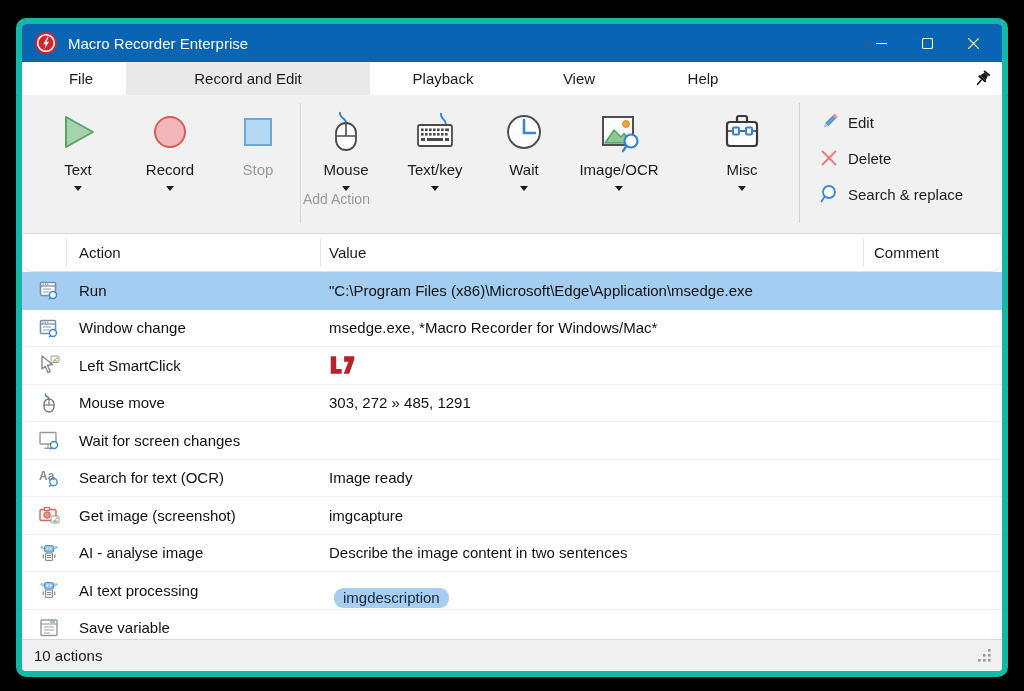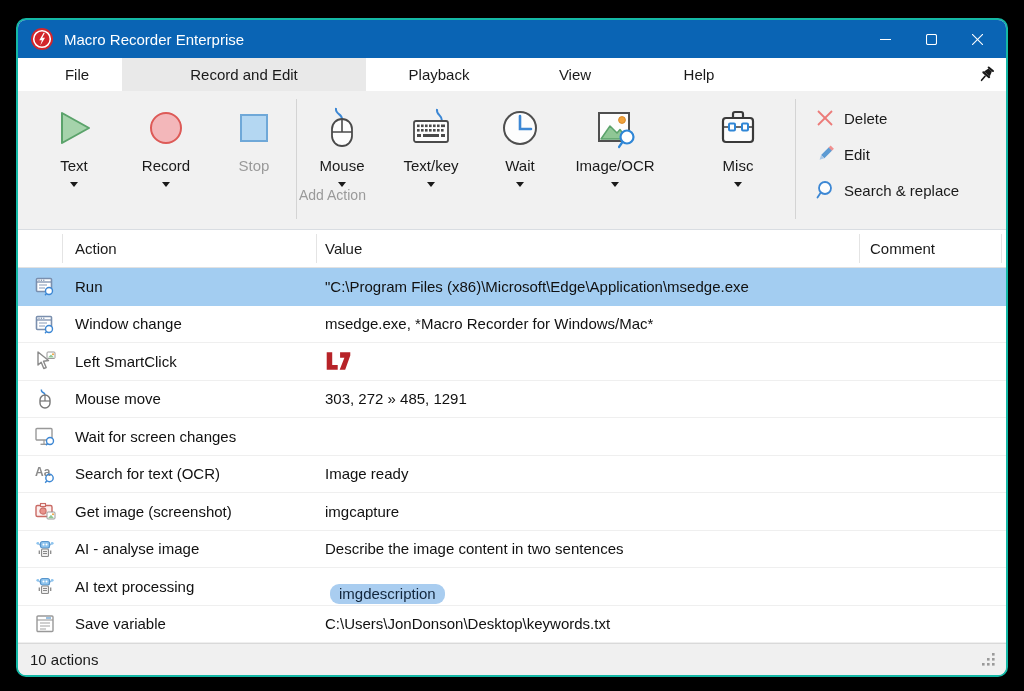--- a/index.html
+++ b/index.html
@@ -1,21 +1,21 @@
 <!DOCTYPE html>
 <html><head>
 <meta charset="utf-8">
 <style>
   * { margin:0; padding:0; box-sizing:border-box; }
   html,body { width:1024px; height:691px; background:#000; overflow:hidden;
               font-family:"Liberation Sans", sans-serif; }
   .stage { position:relative; width:1024px; height:691px; background:#000; }
 
   .window { position:absolute; left:16px; top:18px; width:992px; height:659px;
-            border:2px solid #14b8a6; border-radius:10px; background:#fff;
+            border:6px solid #14b8a6; border-radius:10px; background:#fff;
             overflow:hidden; display:flex; flex-direction:column; }
 
   
   .titlebar { height:38px; background:#0a64b4; display:flex; align-items:center; flex:0 0 auto; }
   .app-icon { margin-left:12px; width:24px; height:24px; flex:0 0 auto; }
   .title-text { color:#fff; font-size:15px; margin-left:10px; }
   .tb-spacer { flex:1; }
   .tb-btn { width:46px; height:38px; display:flex; align-items:center; justify-content:center; cursor:default; }
 
   
@@ -45,21 +45,21 @@
   .w-play{width:88px}.w-record{width:96px}.w-stop{width:80px}
   .w-mouse{width:86px}.w-textkey{width:92px}.w-wait{width:86px}.w-imageocr{width:104px}
   .w-misc{width:110px; margin-left:16px}
   .group3 { display:flex; flex-direction:column; margin-left:16px; margin-top:14px; }
   .small-btn { display:flex; align-items:center; height:26px; margin-bottom:10px; cursor:default; }
   .small-btn .si { width:22px; height:22px; display:flex; align-items:center; justify-content:center; }
   .small-btn .sl { font-size:15px; color:#1a1a1a; margin-left:8px; white-space:nowrap; }
 
   
   .table-area { flex:1; background:#fff; display:flex; flex-direction:column; overflow:hidden; }
-  .thead { height:38px; position:relative; border-bottom:1px solid #e2e2e2; flex:0 0 auto; }
+  .thead { height:38px; position:relative; border-bottom:1px solid #e2e2e2; flex:0 0 auto;border-radius:12px; }
   .th { position:absolute; top:0; height:100%; display:flex; align-items:center;
         font-size:15px; color:#1a1a1a; }
   .th-action { left:57px; } .th-value { left:307px; } .th-comment { left:852px; }
   .vline { position:absolute; top:4px; bottom:4px; width:1px; background:#e4e4e4; }
   .tbody { flex:1; }
   .trow { height:37.5px; display:flex; align-items:center; border-bottom:1px solid #efefef;
           position:relative; background:#fff; cursor:default; }
   .trow.selected { background:#a3cdf1; border-bottom-color:#a3cdf1; }
   .cell-icon { width:44px; display:flex; align-items:center; justify-content:flex-end; padding-right:6px; flex:0 0 auto; }
   .cell-action { width:254px; padding-left:13px; font-size:15px; color:#111; flex:0 0 auto;
@@ -248,38 +248,38 @@
         </div>
 
         <div class="group-label">Add Action</div>
       </div>
 
       <div class="rib-sep"></div>
 
       <div class="group3">
         <div class="small-btn">
           <span class="si">
-            <svg width="18" height="18" viewBox="0 0 18 18">
-              <line x1="2" y1="2" x2="16" y2="16" stroke="#ec7a78" stroke-width="1.8"></line>
-              <line x1="16" y1="2" x2="2" y2="16" stroke="#ec7a78" stroke-width="1.8"></line>
-            </svg>
-          </span>
-          <span class="sl">Delete</span>
-        </div>
-        <div class="small-btn">
-          <span class="si">
             <svg width="20" height="20" viewBox="0 0 20 20">
               <g transform="rotate(45 10 10)">
                 <rect x="8" y="2.5" width="4.6" height="11" fill="#5d9bd3"></rect>
                 <rect x="8" y="0" width="4.6" height="2.8" fill="#f0908f"></rect>
                 <polygon points="8,13.5 12.6,13.5 10.3,18" fill="#a9c8e8"></polygon>
               </g>
             </svg>
           </span>
           <span class="sl">Edit</span>
+        </div>
+        <div class="small-btn">
+          <span class="si">
+            <svg width="18" height="18" viewBox="0 0 18 18">
+              <line x1="2" y1="2" x2="16" y2="16" stroke="#ec7a78" stroke-width="1.8"></line>
+              <line x1="16" y1="2" x2="2" y2="16" stroke="#ec7a78" stroke-width="1.8"></line>
+            </svg>
+          </span>
+          <span class="sl">Delete</span>
         </div>
         <div class="small-btn">
           <span class="si">
             <svg width="20" height="20" viewBox="0 0 20 20">
               <circle cx="10" cy="8" r="6" fill="#fdfdfd" stroke="#3c87d4" stroke-width="1.8"></circle>
               <line x1="5.8" y1="12.6" x2="2.5" y2="17.5" stroke="#3c87d4" stroke-width="1.8" stroke-linecap="round"></line>
             </svg>
           </span>
           <span class="sl">Search &amp; replace</span>
         </div>
@@ -462,23 +462,20 @@
               <svg width="22" height="22" viewBox="0 0 22 22">
                 <rect x="3" y="3" width="16" height="15.5" rx="1" fill="#fff" stroke="#999" stroke-width="1.4"></rect>
                 <line x1="3" y1="7" x2="19" y2="7" stroke="#999" stroke-width="1.1"></line>
                 <line x1="12" y1="5" x2="17" y2="5" stroke="#5795cc" stroke-width="1.2"></line>
                 <line x1="6" y1="10" x2="16" y2="10" stroke="#aaa" stroke-width="1.1"></line>
                 <line x1="6" y1="13" x2="16" y2="13" stroke="#aaa" stroke-width="1.1"></line>
                 <line x1="6" y1="16" x2="12" y2="16" stroke="#aaa" stroke-width="1.1"></line>
               </svg>
             </div>
     <div class="cell-action">Save variable</div>
-    <div class="cell-value">
-      <span>C:\Users\JonDonson\Desktop\keywords.txt</span>
-    </div>
   </div>
         </div>
     </div>
 
     <div class="statusbar">
       <div class="status-text">10 actions</div>
       <div class="sb-spacer"></div>
       <svg class="grip" viewBox="0 0 14 14">
         <g fill="#9a9a9a">
           <rect x="10" y="0" width="2.6" height="2.6"></rect>

